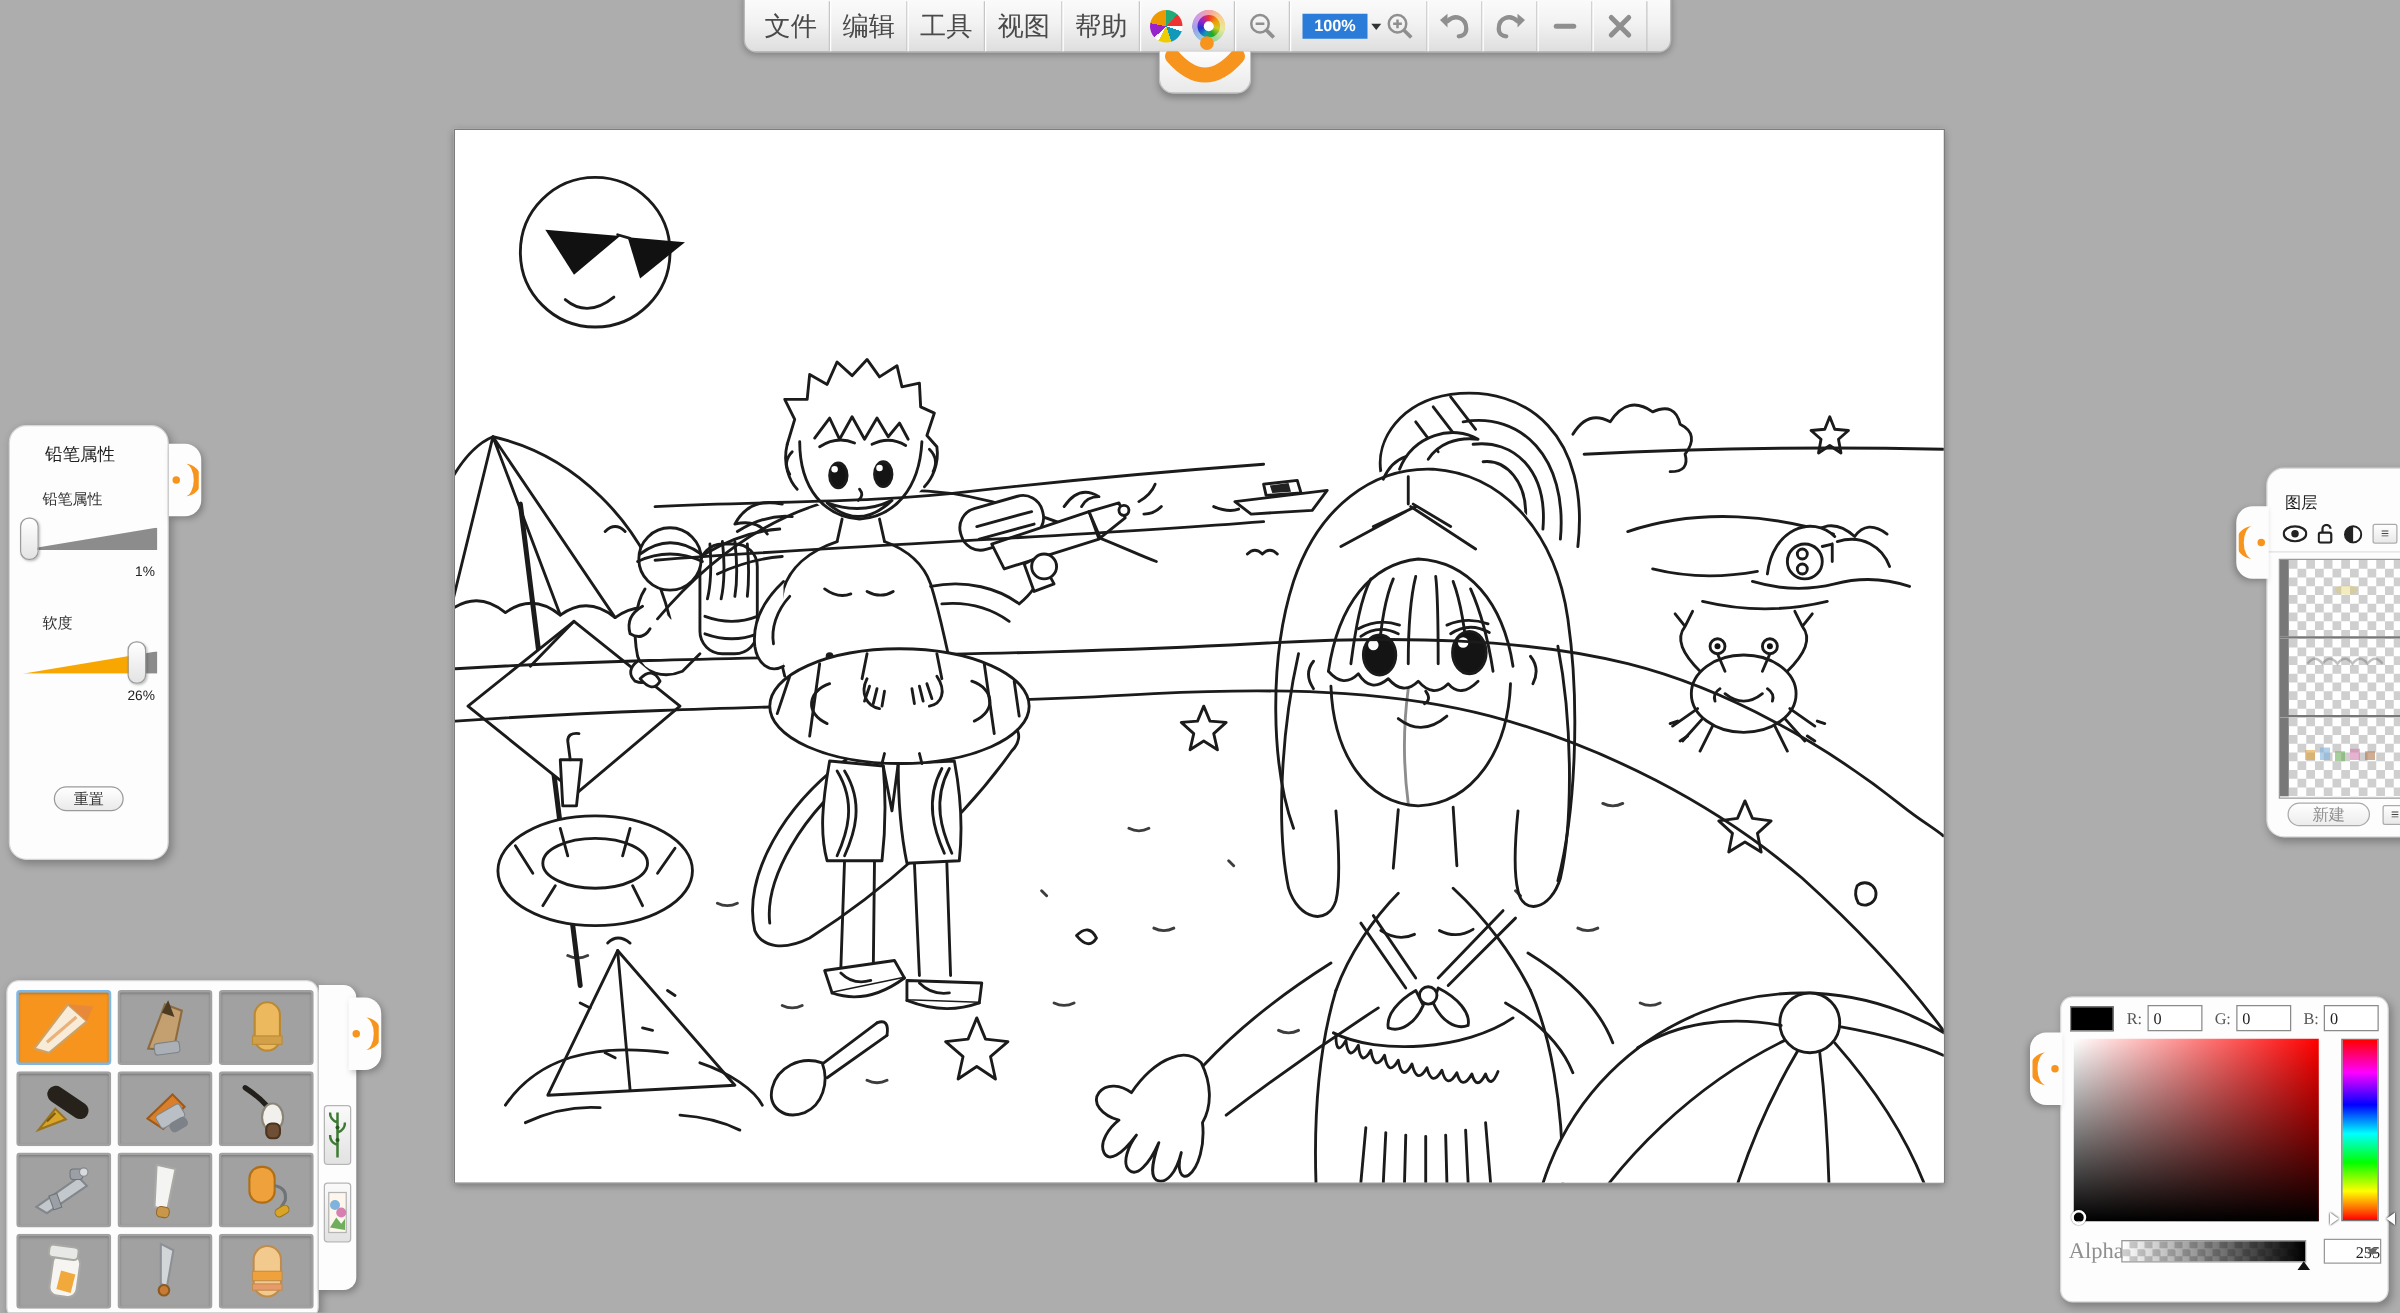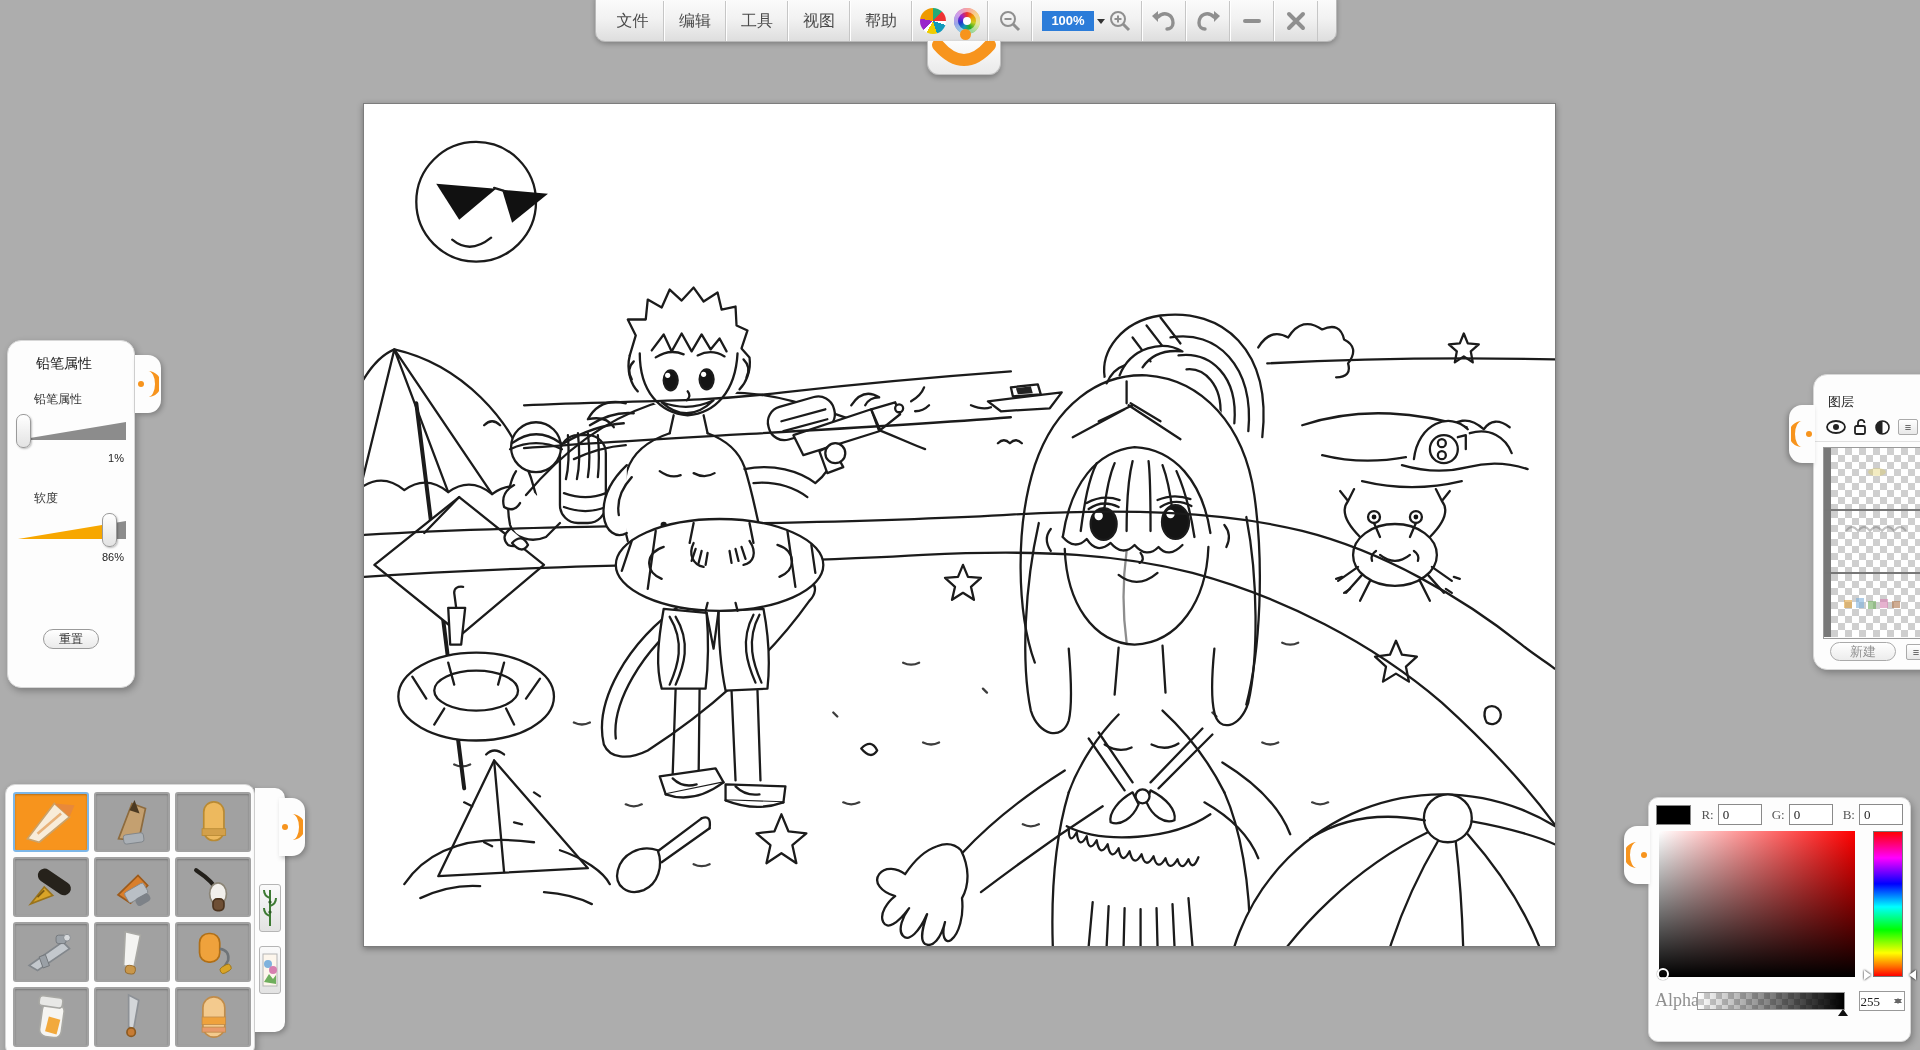--- a/index.html
+++ b/index.html
@@ -21,21 +21,21 @@
 
   
   .toolbar { position:absolute; left:595px; top:-10px; height:52px; width:742px;
     background:linear-gradient(#ffffff, #f2f2f2 55%, #dedede);
     border:1px solid #b9b9b9; border-radius:10px;
     box-shadow:0 2px 5px rgba(0,0,0,.25);
     display:flex; align-items:flex-end; padding:0 4px 0 6px; }
   .tb-cell { height:40px; display:flex; align-items:center; justify-content:center;
     border-left:1px solid #ffffff; border-right:1px solid #c6c6c6; cursor:default; }
   .tb-cell:first-child { border-left:none; }
-  .menu-item { width:62px; font-size:16px; color:#4a4a4a; }
+  .menu-item { width:62px; font-size:21px; color:#4a4a4a; }
   .icon-pair { width:76px; gap:8px; border-right:1px solid #c6c6c6; position:relative; }
   .rainbow { width:26px; height:26px; border-radius:50%;
     background:conic-gradient(#e33,#e90,#cc2,#2a2,#19b,#23c,#92c,#e33); }
   .rainbow.pinwheel { background:conic-gradient(#2a7 0 12%,#e33 0 25%,#fff 0 30%,#19b 0 45%,#ec0 0 58%,#fff 0 63%,#92c 0 78%,#e90 0 100%); }
   .rainbow.swirl { box-shadow:inset 0 0 0 4px rgba(255,255,255,.55); }
   .rainbow.swirl::after { content:""; display:block; width:8px; height:8px;
     border-radius:50%; background:#fff; margin:9px auto; }
   .tb-btn { width:44px; }
   .zoom-cell { width:110px; gap:3px;margin-top:28px; }
   .zoom-box { width:52px; height:20px; background:#2b7cd9; color:#fff;
@@ -137,21 +137,21 @@
     align-items:center; }
   .alpha-lbl { font-family:"Liberation Serif", serif; font-size:18px; color:#8f8f8f;
     margin-left:6px; width:42px; }
   .alpha-slider { position:relative; width:148px; height:18px; border:1px solid #999;
     background:linear-gradient(to right, rgba(0,0,0,0), #000),
       repeating-conic-gradient(#cfcfcf 0 25%, #fff 0 50%) 0 0 / 12px 12px; cursor:pointer; }
   .alpha-mark { position:absolute; right:-4px; bottom:-7px; width:0; height:0;
     border:5px solid transparent; border-bottom:7px solid #111; }
   .spin { position:relative; margin-left:14px; width:46px; height:20px; border:1px solid #999;
     background:#fff; font-family:"Liberation Serif", serif; font-size:13px;
-    text-align:right; padding-right:24px; line-height:19px; color:#222; }
+    text-align:right; padding-right:0; line-height:19px; color:#222; }
   .spin .up,.spin .dn { position:absolute; right:2px; width:0; height:0;
     border:4px solid transparent; cursor:pointer; }
   .spin .up { top:2px; border-bottom:5px solid #666; }
   .spin .dn { bottom:2px; border-top:5px solid #666; }
 </style>
 </head>
 <body>
 
 <div class="toolbar">
   <div class="tb-cell menu-item">文件</div>
@@ -474,21 +474,21 @@
   <div class="slider">
     <div class="wedge"></div>
     <div class="thumb" style="left:0;"></div>
   </div>
   <div class="val">1%</div>
   <div class="lbl" style="margin-top:26px;">软度</div>
   <div class="slider">
     <div class="wedge soft"></div>
     <div class="thumb" style="left:86px;"></div>
   </div>
-  <div class="val">86%</div>
+  <div class="val">26%</div>
   <button class="reset-btn">重置</button>
 </div>
 
 <div class="panel palette">
   <div class="grid">
     <div class="cell sel">
       <svg width="64" height="52" viewBox="0 0 76 60">
         <polygon points="10,50 42,8 60,24 24,54" fill="#f8ecd9" stroke="#caa26a" stroke-width="2"></polygon>
         <polygon points="42,8 60,24 66,10" fill="#e8893a"></polygon>
         <line x1="22" y1="44" x2="50" y2="20" stroke="#e8b27a" stroke-width="3"></line>

